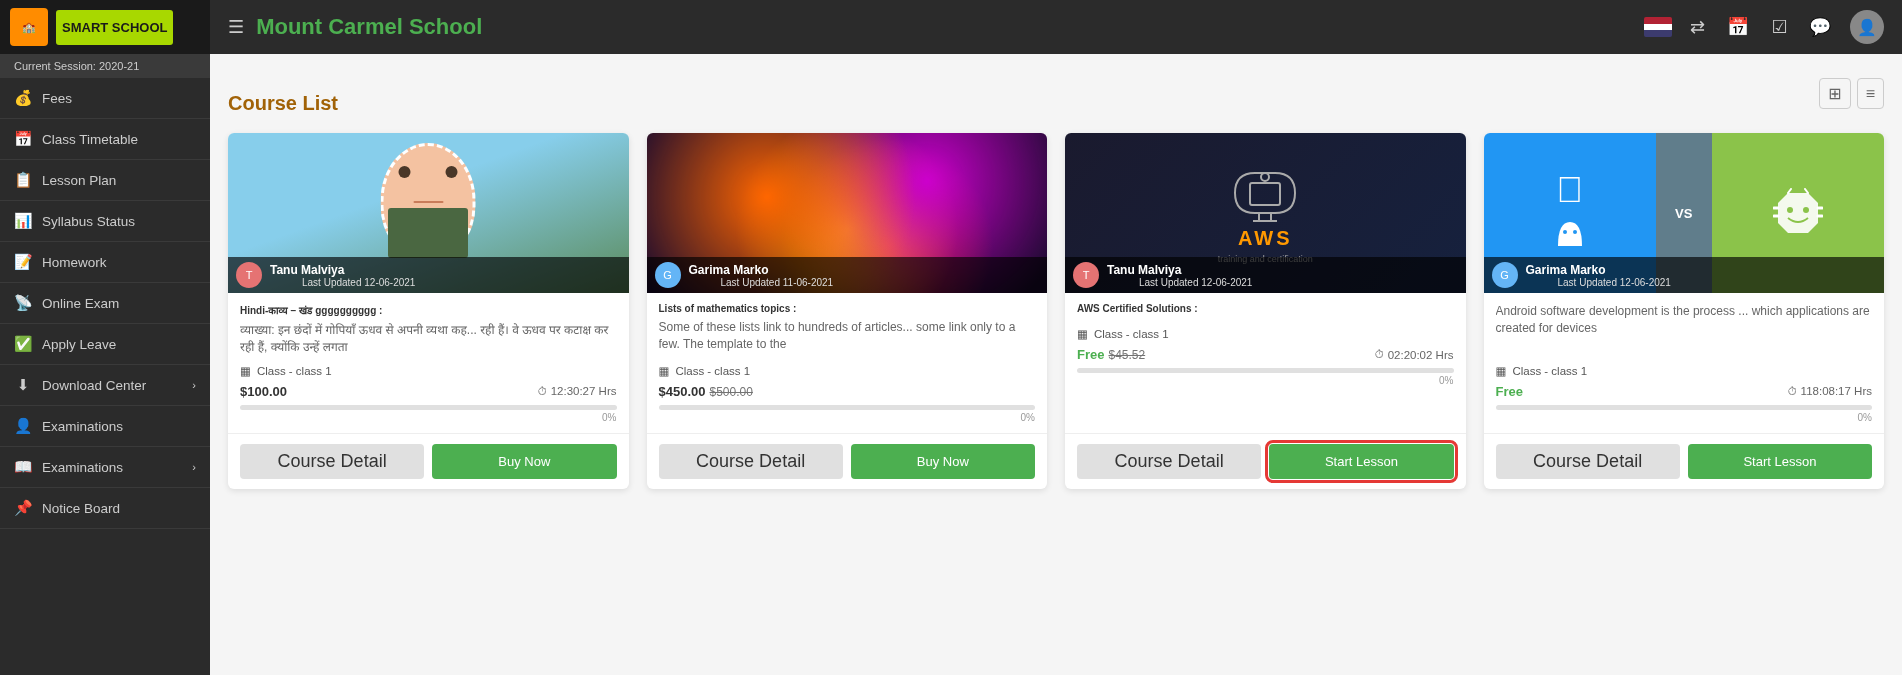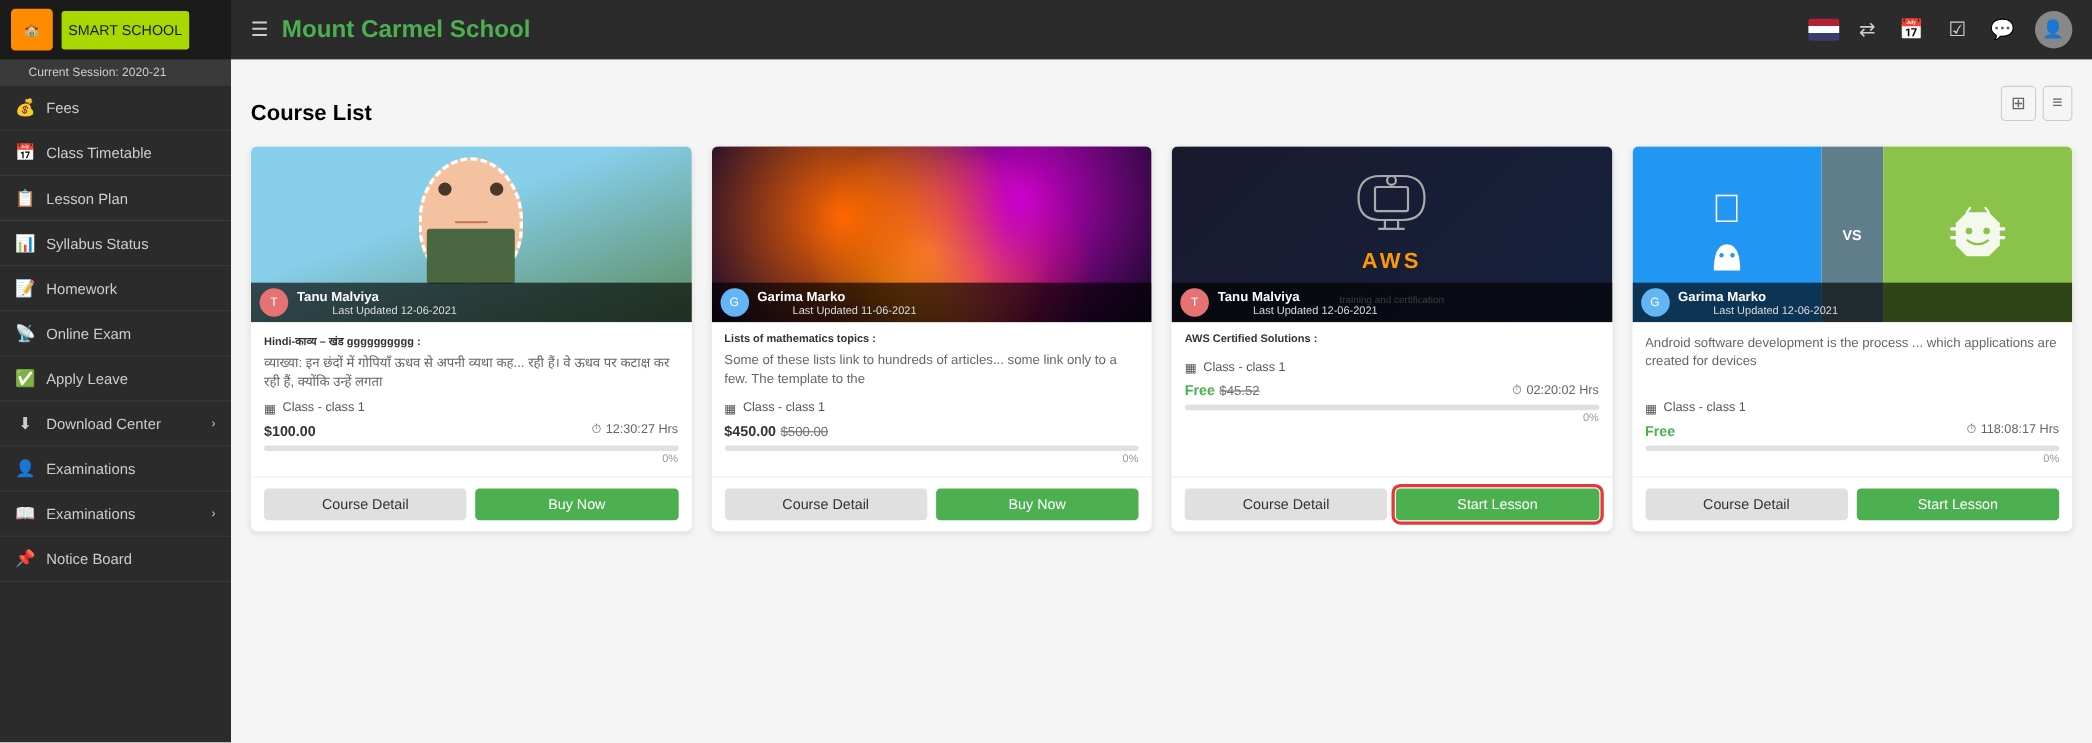--- a/index.html
+++ b/index.html
@@ -31,30 +31,30 @@
       align-items: center;
       justify-content: center;
       font-weight: 900;
       font-size: 11px;
       color: white;
       flex-shrink: 0;
     }
     .logo-text {
       background: #a8d800;
       color: #1a1a1a;
-      font-weight: 400;
+      font-weight: 700;
       font-size: 13px;
       padding: 10px 6px;
       border-radius: 3px;
     }
     .session-bar {
       background: #3a3a3a;
       color: #ccc;
       font-size: 11px;
-      padding: 6px 26px;
+      padding: 6px 14px;
     }
     .nav-item {
       display: flex;
       align-items: center;
       gap: 10px;
       padding: 11px 14px;
       color: #ccc;
       font-size: 13.5px;
       cursor: pointer;
       border-bottom: 1px solid #3a3a3a;
@@ -111,21 +111,21 @@
 
     .course-list-header {
       display: flex;
       justify-content: space-between;
       align-items: center;
       margin-bottom: 18px;
     }
     .course-list-title {
       font-size: 20px;
       font-weight: 600;
-      color: #000000;
+      color: #a16207;
       margin-top: 20px;
     }
     .view-toggle { display: flex; gap: 6px; }
     .view-btn {
       background: none;
       border: 1px solid #ccc;
       border-radius: 4px;
       padding: 5px 8px;
       cursor: pointer;
       color: #666;
@@ -240,21 +240,21 @@
       border-top: 1px solid #eee;
     }
     .btn-detail {
       flex: 1;
       padding: 7px;
       background: #e0e0e0;
       color: #333;
       border: none;
       border-radius: 4px;
       cursor: pointer;
-      font-size: 13px;
+      font-size: 18px;
       font-weight: 500;
     }
     .btn-action {
       flex: 1;
       padding: 7px;
       background: #4caf50;
       color: white;
       border: none;
       border-radius: 4px;
       cursor: pointer;
@@ -416,21 +416,21 @@
       </div>
       <div class="progress-label">0%</div>
     </div>
     <div class="card-actions">
       <button class="btn-detail">Course Detail</button>
       <button class="btn-action">Buy Now</button>
     </div>
   </div>
         <div class="course-card">
     <div class="card-image-area">
-      <div style="width:100%;height:100%;background:linear-gradient(135deg,#1a1a2e,#16213e);display:flex;flex-direction:column;align-items:center;justify-content:center;gap:17px;">
+      <div style="width:100%;height:100%;background:linear-gradient(135deg,#1a1a2e,#16213e);display:flex;flex-direction:column;align-items:center;justify-content:center;gap:4px;">
       <svg width="80" height="60" viewBox="0 0 80 60">
         <path d="M10,30 Q10,10 30,10 L50,10 Q70,10 70,30 Q70,50 50,50 L30,50 Q10,50 10,30Z" fill="none" stroke="#aaa" stroke-width="2"></path>
         <rect x="25" y="20" width="30" height="22" rx="2" fill="none" stroke="#aaa" stroke-width="2"></rect>
         <circle cx="40" cy="14" r="4" fill="none" stroke="#aaa" stroke-width="2"></circle>
         <line x1="34" y1="50" x2="34" y2="58" stroke="#aaa" stroke-width="2"></line>
         <line x1="46" y1="50" x2="46" y2="58" stroke="#aaa" stroke-width="2"></line>
         <line x1="28" y1="58" x2="52" y2="58" stroke="#aaa" stroke-width="2"></line>
       </svg>
       <div style="color:#ff9900;font-size:20px;font-weight:900;letter-spacing:3px;">AWS</div>
       <div style="color:#aaa;font-size:9px;">training and certification</div>

